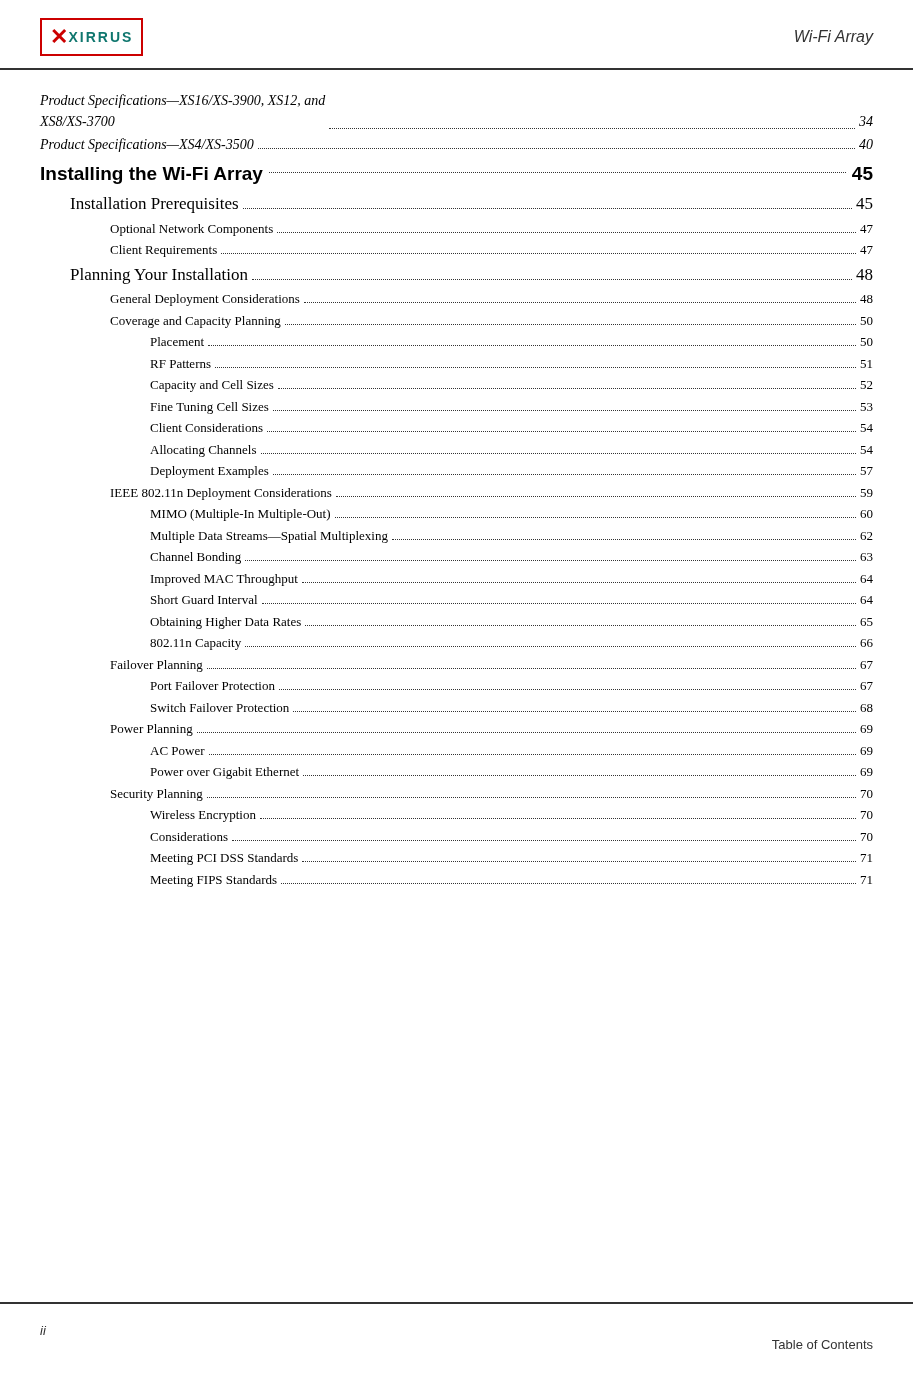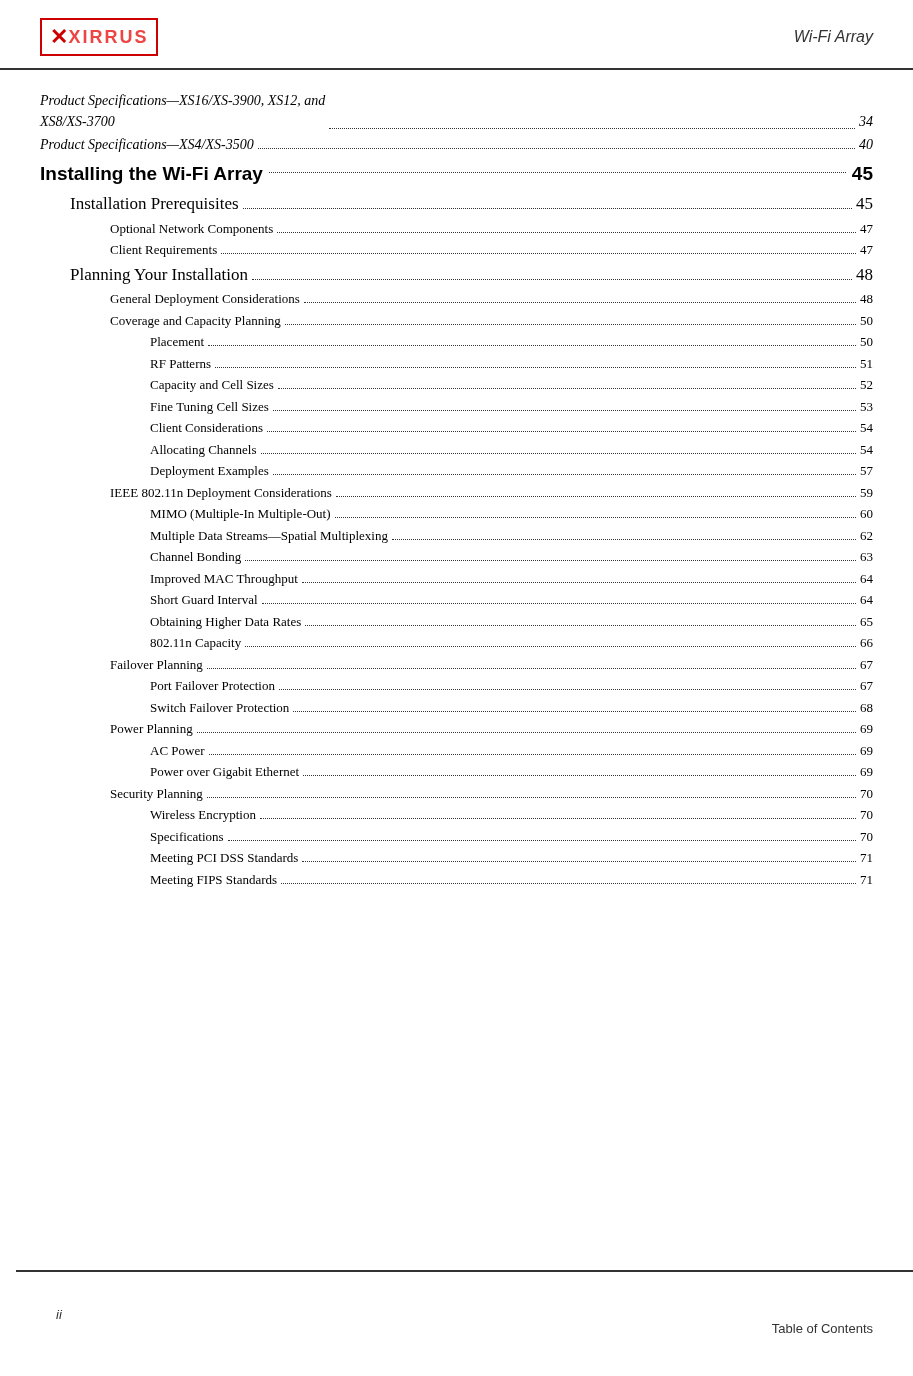--- a/index.html
+++ b/index.html
@@ -40,42 +40,42 @@
 
     .logo-x {
       color: #cc0000;
       font-size: 22px;
       font-weight: bold;
       font-family: Arial, sans-serif;
     }
 
     .logo-text {
       font-family: Arial, sans-serif;
-      font-size: 18px;
+      font-size: 14px;
       font-weight: bold;
-      color: #ef4444;
+      color: #0f766e;
       letter-spacing: 2px;
     }
 
     .header-title {
       font-family: Arial, sans-serif;
       font-size: 16px;
       font-style: italic;
       color: #333;
     }
 
     .page-footer {
       position: absolute;
       bottom: 20px;
-      left: 16px;
+      left: 0;
       right: 0;
       display: flex;
       justify-content: space-between;
       align-items: center;
-      padding: 20px 40px;
+      padding: 4px 40px;
       border-top: 2px solid #333;
     }
 
     .footer-left {
       font-family: Arial, sans-serif;
       font-size: 13px;
       font-style: italic;
       color: #333;
     }
 
@@ -393,21 +393,21 @@
     <span class="toc-page">70</span>
   </div>
 
   <div class="toc-entry indent-3">
     <span class="toc-text">Wireless Encryption</span>
     <div class="toc-dots"></div>
     <span class="toc-page">70</span>
   </div>
 
   <div class="toc-entry indent-3">
-    <span class="toc-text">Specifications</span>
+    <span class="toc-text">Considerations</span>
     <div class="toc-dots"></div>
     <span class="toc-page">70</span>
   </div>
 
   <div class="toc-entry indent-3">
     <span class="toc-text">Meeting PCI DSS Standards</span>
     <div class="toc-dots"></div>
     <span class="toc-page">71</span>
   </div>
 

